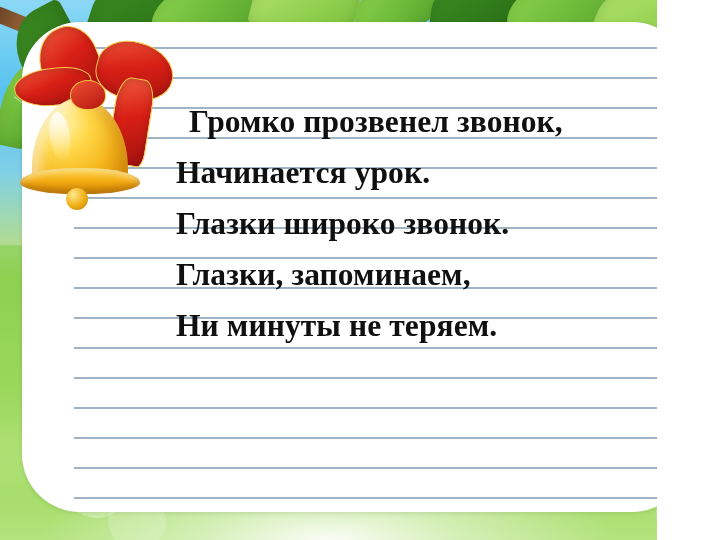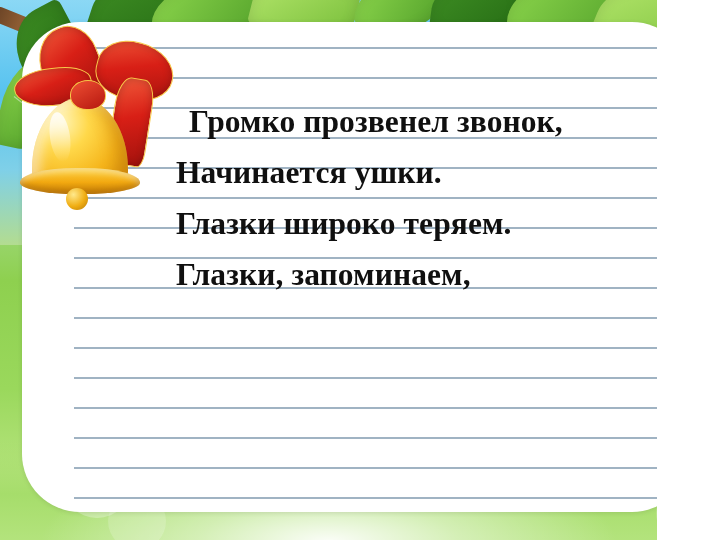--- a/index.html
+++ b/index.html
@@ -208,18 +208,19 @@
 
     <div class="bell-stem"></div>
     <div class="bell-body"></div>
     <div class="bell-shine"></div>
     <div class="bell-rim"></div>
     <div class="clapper"></div>
   </div>
 
   <div class="poem">
     <div class="poem-line first">Громко прозвенел звонок,</div>
-    <div class="poem-line">Начинается ушки.</div>
-    <div class="poem-line">Глазки широко теряем.</div>
+    <div class="poem-line">Начинается урок.</div>
+    <div class="poem-line">Глазки широко звонок.</div>
     <div class="poem-line">Глазки, запоминаем,</div>
+    <div class="poem-line">Ни минуты не теряем.</div>
   </div>
 
 </div>
 
 </body></html>

